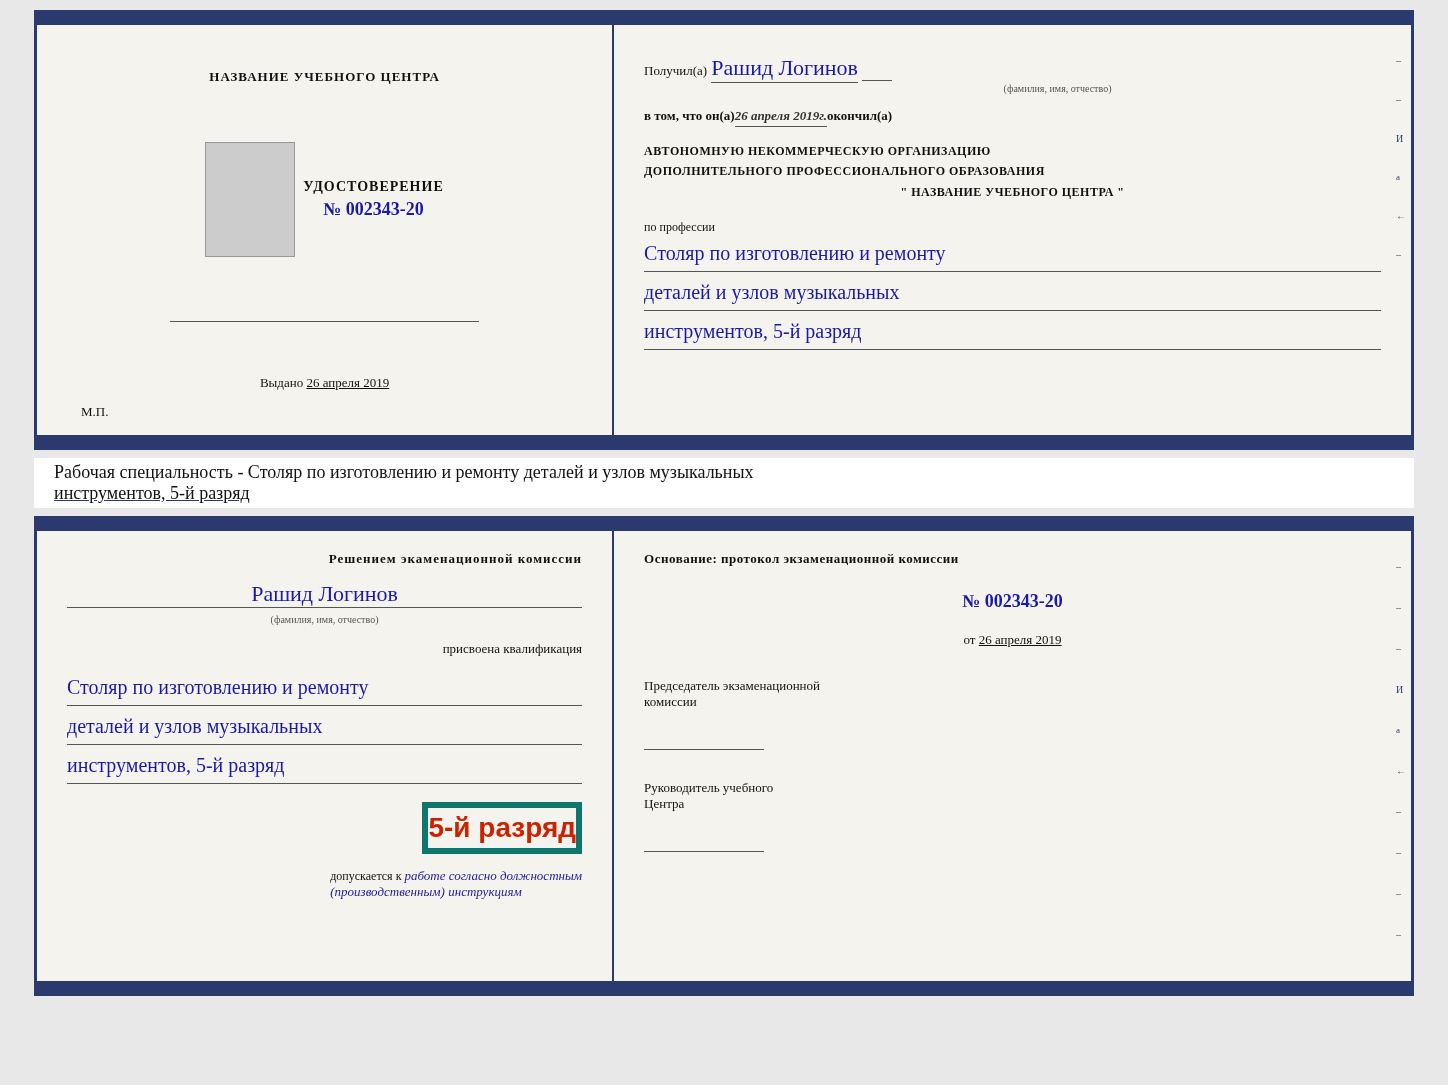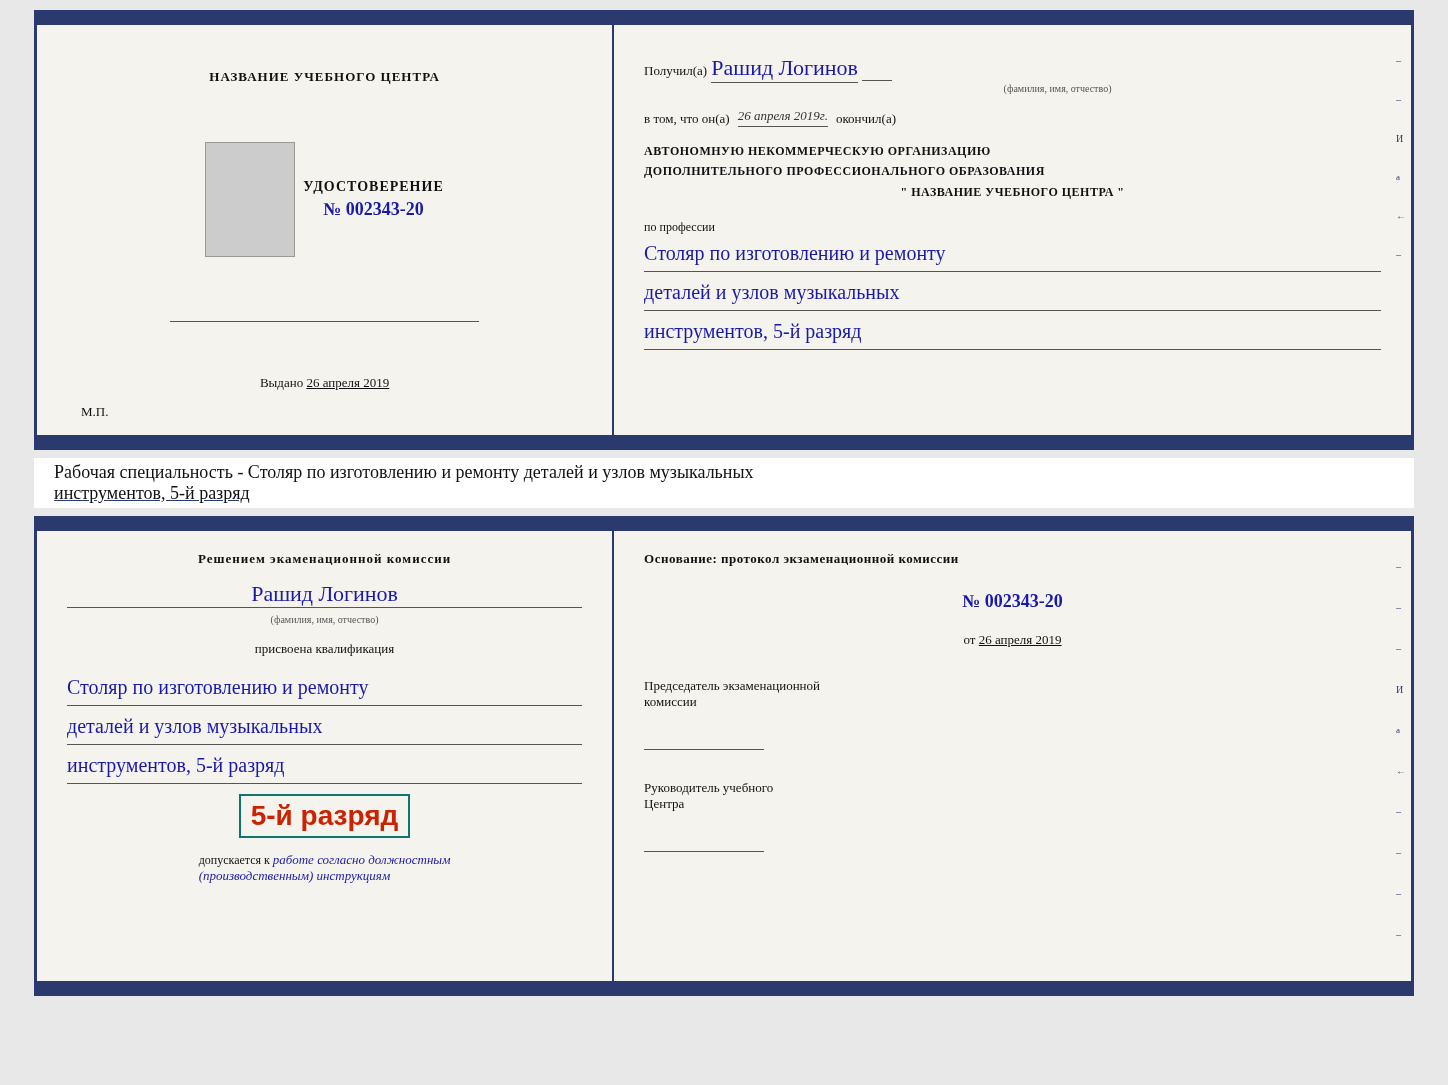--- a/index.html
+++ b/index.html
@@ -183,22 +183,23 @@
 
     .qualification-text {
       font-size: 13px;
       color: #111;
       text-align: center;
       margin-top: 8px;
     }
 
     .rank-highlight {
       display: inline-block;
-      border: 2px solid #0f766e;
-      padding: 4px 10px;
+      border: 6px solid #0f766e;
+      padding: 4px 0;
+      margin-top: 8px;
     }
 
     .rank-big {
       font-size: 28px;
       font-weight: bold;
       color: #cc2200;
       font-family: Arial, sans-serif;
     }
 
     .допускается-text {
@@ -317,21 +318,21 @@
       <div class="card-right">
 
         <div style="margin-top: 10px;">
           <span class="label-text">Получил(а)</span>
           <span class="handwritten-name">Рашид Логинов</span>
           <span style="display:inline-block; width:30px; border-bottom:1px solid #555; height:18px; vertical-align:bottom;"></span>
           <br>
           <span class="subtitle-small" style="margin-left: 90px;">(фамилия, имя, отчество)</span>
         </div>
 
-        <div style="display:flex; align-items:flex-end; gap:8px; flex-wrap:wrap;">
+        <div style="display:flex; flex-wrap:wrap;font-weight:bold;">
           <span class="label-text">в том, что он(а)</span>
           <span class="date-italic" style="border-bottom:1px solid #555; padding-bottom:2px;">26 апреля 2019г.</span>
           <span class="label-text">окончил(а)</span>
         </div>
 
         <div class="org-block">
           <div>АВТОНОМНУЮ НЕКОММЕРЧЕСКУЮ ОРГАНИЗАЦИЮ</div>
           <div>ДОПОЛНИТЕЛЬНОГО ПРОФЕССИОНАЛЬНОГО ОБРАЗОВАНИЯ</div>
           <div style="text-align:center;">
             <span>"</span>
@@ -366,21 +367,21 @@
 <div class="specialty-bar">
   <span>Рабочая специальность - Столяр по изготовлению и ремонту деталей и узлов музыкальных</span><br>
   <span style="text-decoration: underline; text-decoration-color: #2a3a6e;">инструментов, 5-й разряд</span>
 </div>
 
 <div class="document-card bottom-card">
   <div class="doc-wrapper">
     <div class="top-border-bar"></div>
     <div class="content-row">
 
-      <div class="card-left bottom-left" style="justify-content: flex-start; gap:8px; padding-top:20px;">
+      <div class="card-left bottom-left" style="justify-content: flex-start; gap:8px; padding-top:20px;align-items:flex-end;">
         <div class="decision-header">Решением экаменационной комиссии</div>
 
         <div style="text-align:center; width:100%;">
           <span class="person-name">Рашид Логинов</span>
           <span class="subtitle-small">(фамилия, имя, отчество)</span>
         </div>
 
         <div class="qualification-text">присвоена квалификация</div>
 
         <div class="handwritten-profession" style="width:100%; text-align:left; margin-top:4px;">

